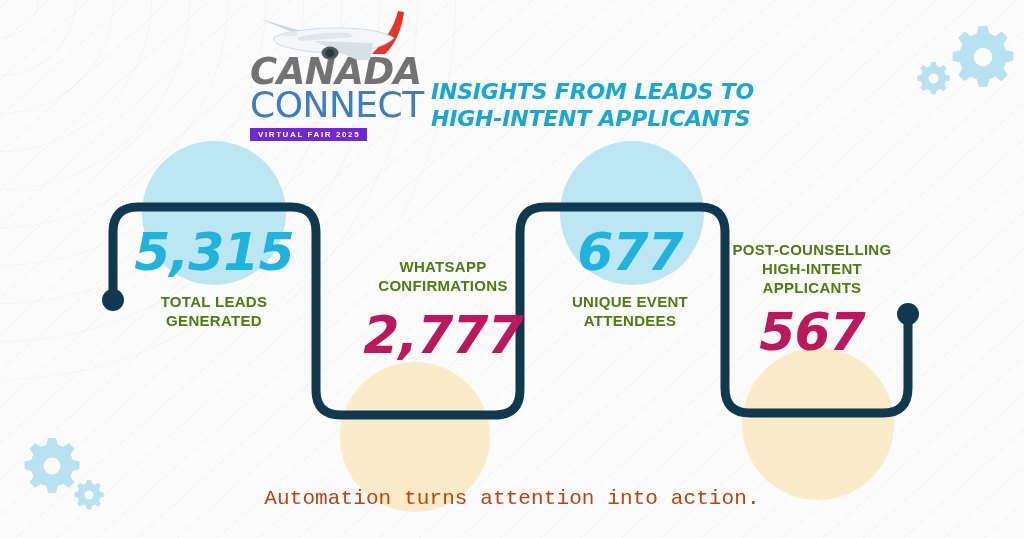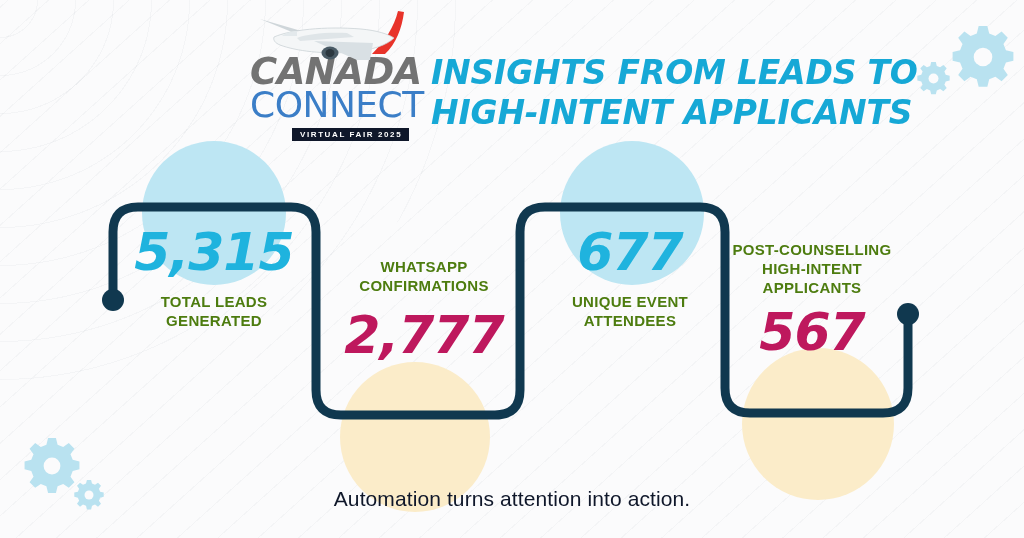--- a/index.html
+++ b/index.html
@@ -94,34 +94,33 @@
     font-family: "DejaVu Sans", sans-serif;
     font-size: 36px;
     letter-spacing: -0.5px;
     color: #3b7ec7;
     line-height: 1.0;
     margin: 0;
     margin-top: -2px;
   }
   .logo-badge {
     display: inline-block;
-    background: #0f172a;
+    background: #6d28d9;
     color: #ffffff;
     font-size: 8px;
     font-weight: bold;
     letter-spacing: 1.6px;
     padding: 2px 7px 2px 8px;
     margin-top: 3px;
-    margin-left: 42px;
   }
   .title {
     font-family: "DejaVu Sans", sans-serif;
     font-weight: bold;
     font-style: italic;
-    font-size: 33px;
+    font-size: 22px;
     line-height: 1.22;
     letter-spacing: -0.2px;
     color: #16a8d6;
     text-transform: uppercase;
     padding-bottom: 8px;
     white-space: pre-line;
   }
   
   .blob {
     position: absolute;
@@ -169,36 +168,36 @@
     font-weight: bold;
     font-size: 15px;
     line-height: 1.28;
     letter-spacing: 0.3px;
     color: #4d7c0f;
     text-transform: uppercase;
     white-space: pre-line;
   }
   .stat-1 { left: 114px; top: 226px; }
   .stat-1 .stat-label { margin-top: 14px; }
-  .stat-2 { left: 324px; top: 257px; }
+  .stat-2 { left: 343px; top: 257px; }
   .stat-2 .stat-number { margin-top: 14px; }
   .stat-3 { left: 530px; top: 226px; }
   .stat-3 .stat-label { margin-top: 14px; }
   .stat-4 { left: 712px; top: 240px; }
   .stat-4 .stat-number { margin-top: 8px; }
   
   .footer {
     position: absolute;
     left: 0;
     right: 0;
     top: 487px;
     text-align: center;
-    font-family: Liberation Sans, sans-serif;
+    font-family: Liberation Mono, monospace;
     font-size: 21px;
-    color: #0f172a;
+    color: #c2410c;
     letter-spacing: 0.1px;
   }
 </style>
 </head>
 <body>
 
 <div id="infographic">
 
   <div class="bg-layer bg-diagonals"></div>
   <div class="bg-layer bg-rings"></div>

